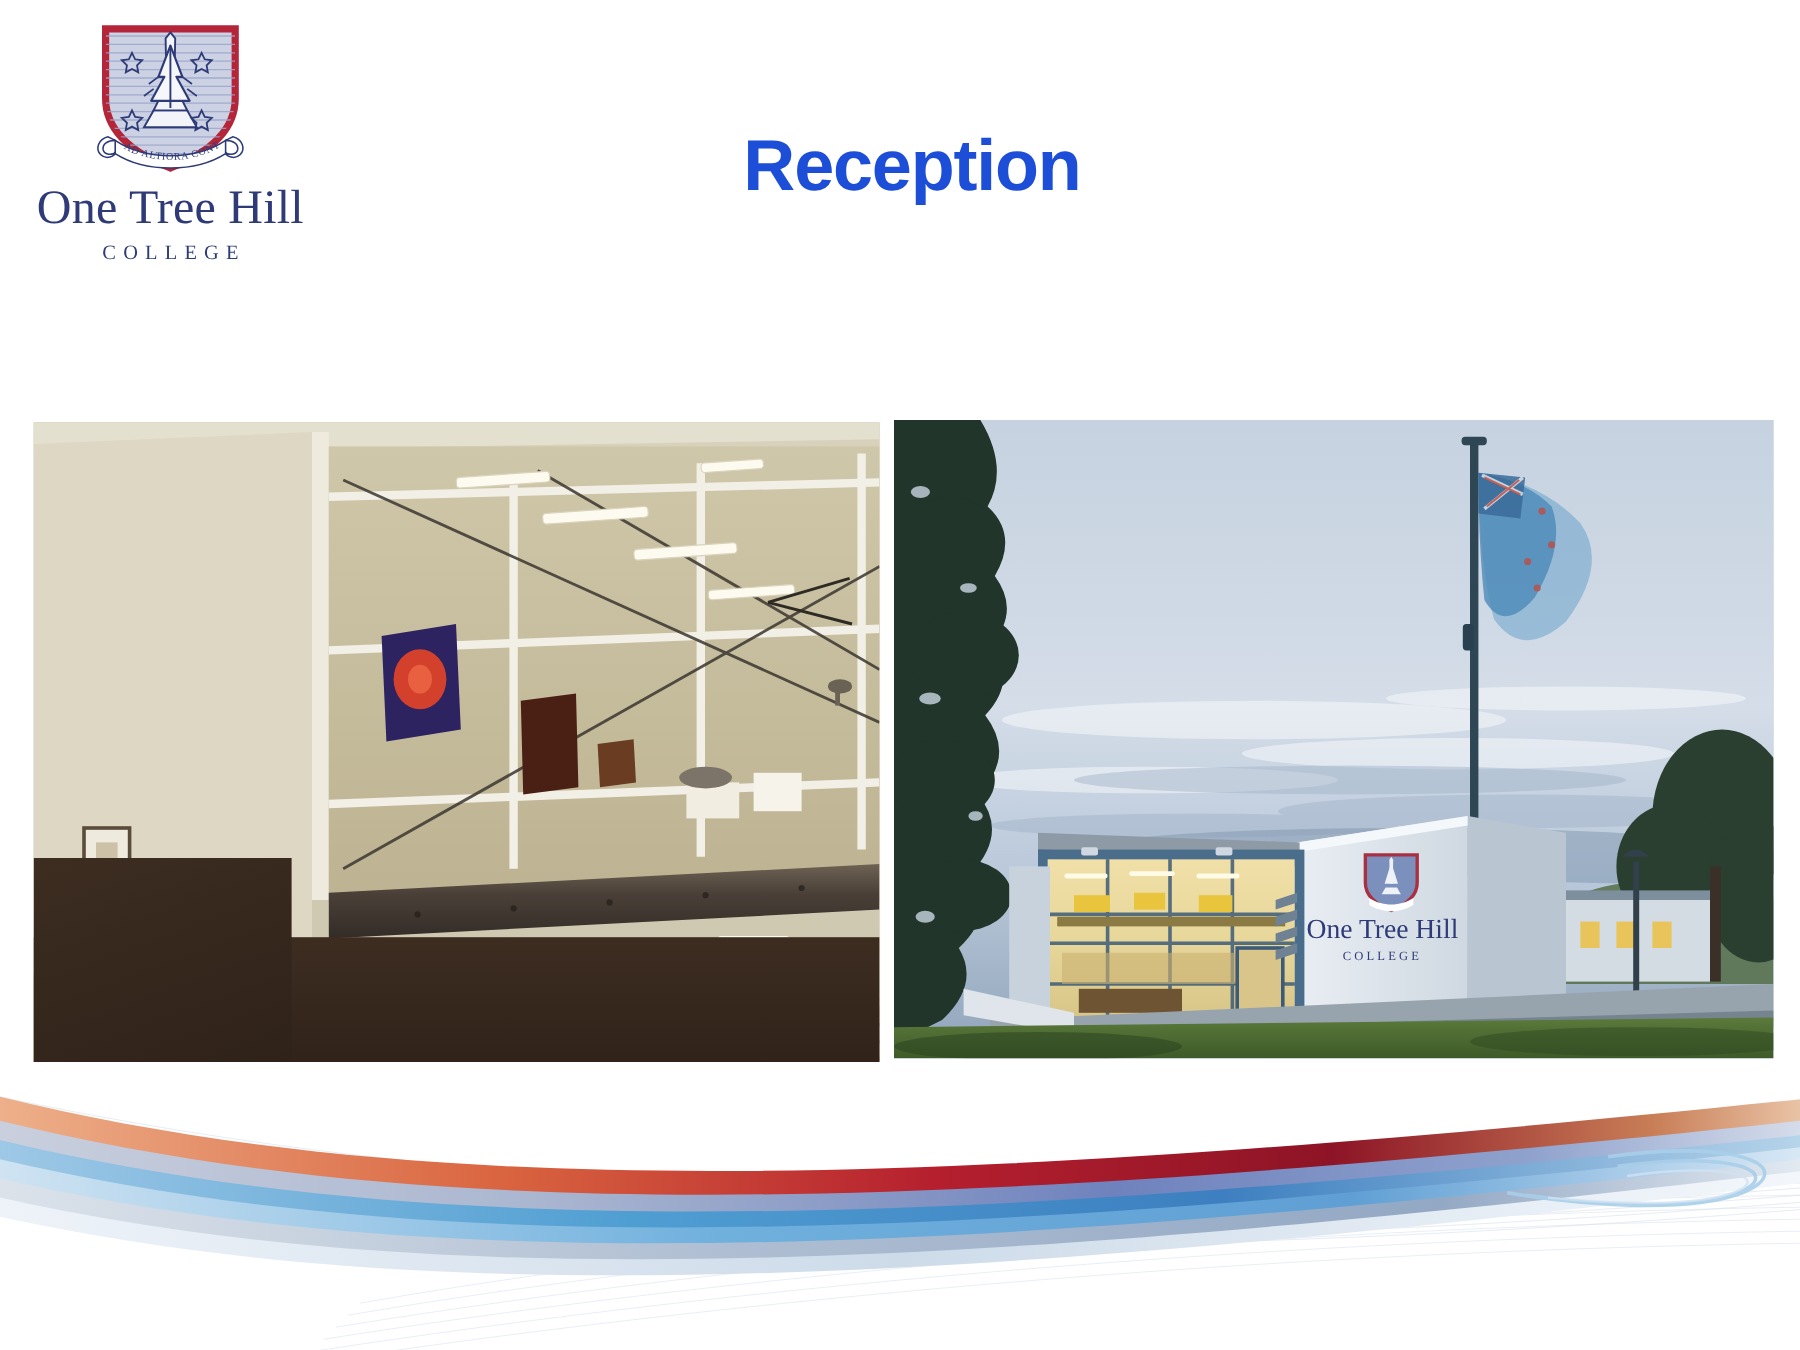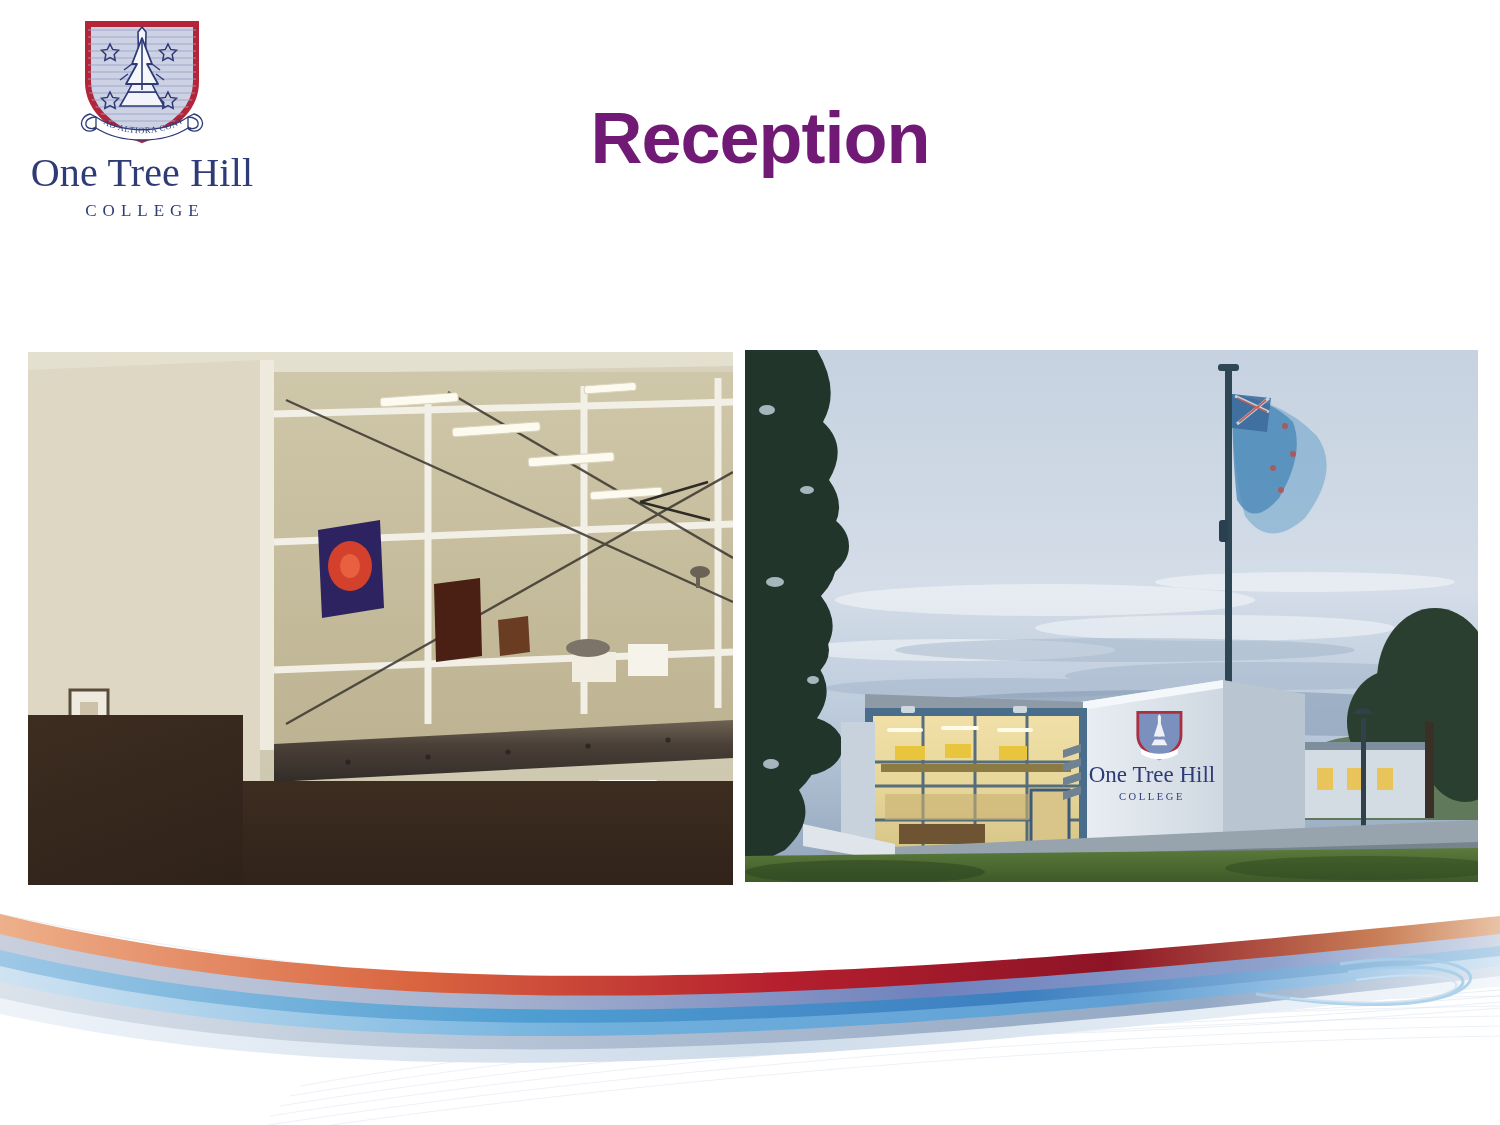--- a/index.html
+++ b/index.html
@@ -63,23 +63,23 @@
 
   
   #title {
     position: absolute;
     left: 270px;
     top: 86px;
     width: 980px;
     text-align: center;
     font-family: "Liberation Sans", sans-serif;
     font-weight: bold;
-    font-size: 72px;
+    font-size: 60px;
     line-height: 104px;
-    color: #701a75;
+    color: #1d4ed8;
     letter-spacing: -1px;
   }
 
   
   .photo {
     position: absolute;
     overflow: hidden;
   }
   #photo-left {
     left: 28px;

